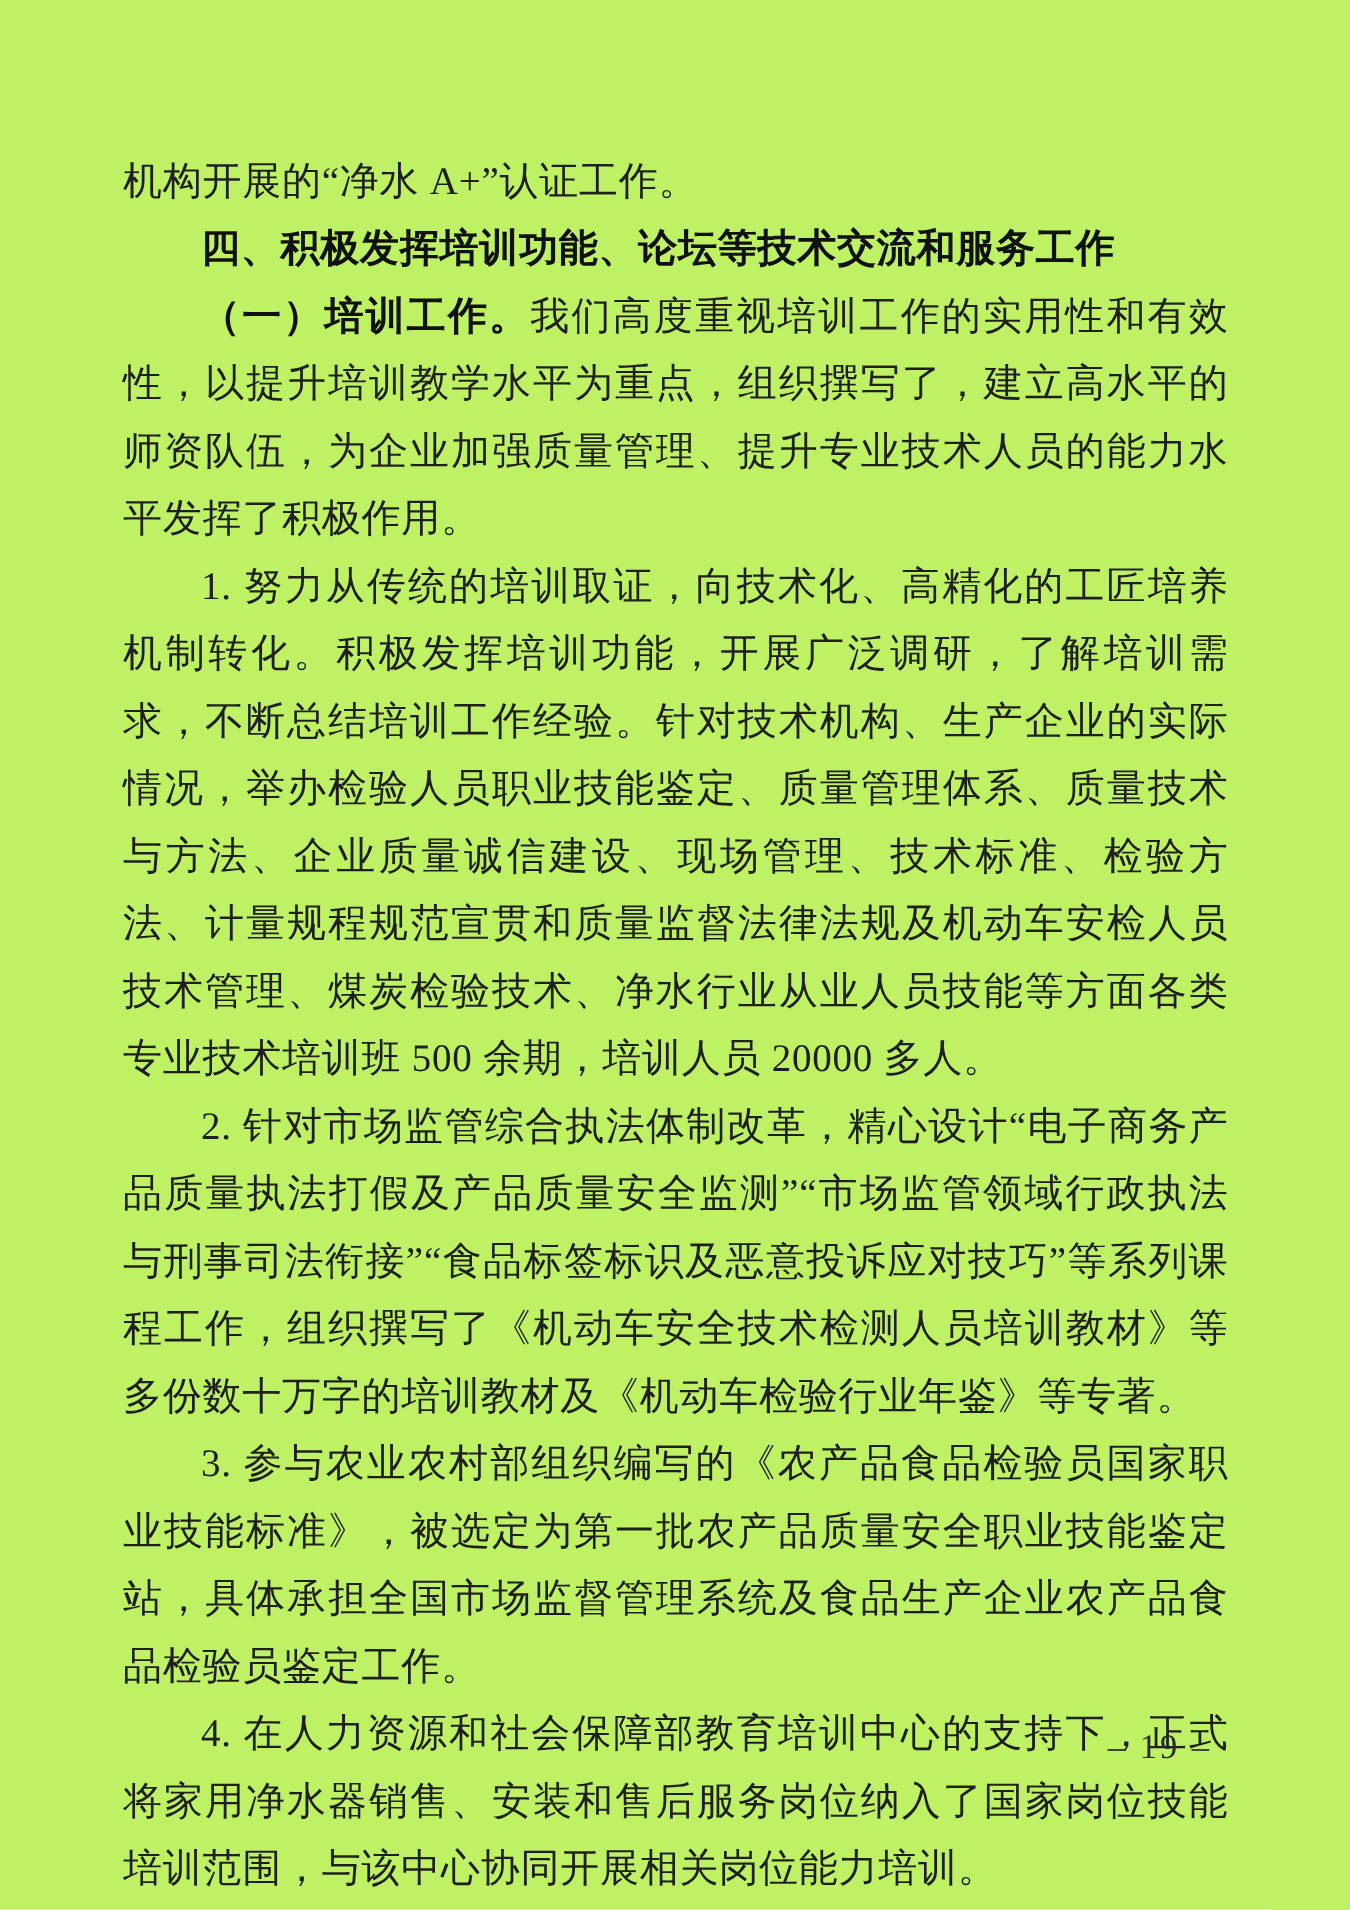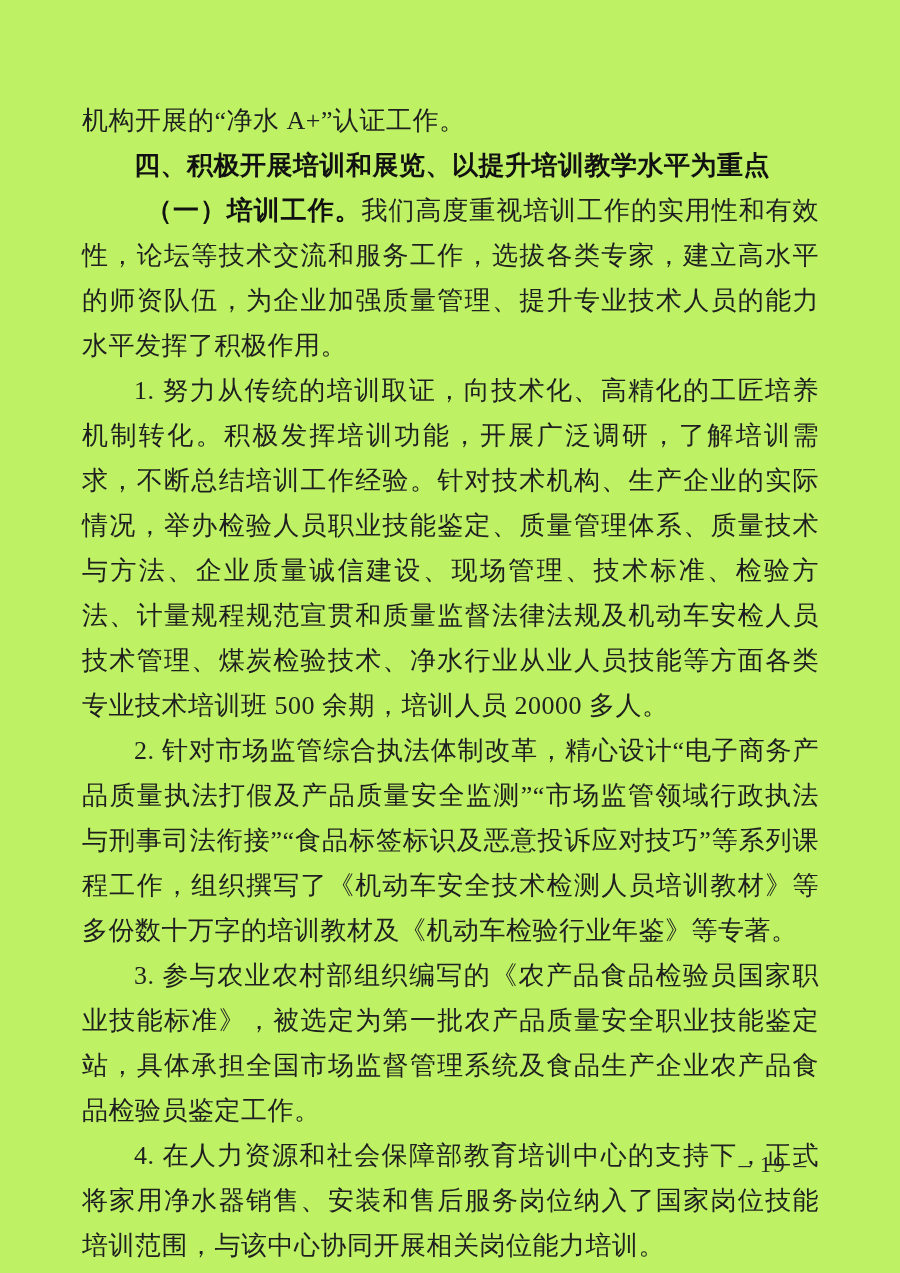--- a/index.html
+++ b/index.html
@@ -35,40 +35,39 @@
     text-indent: 0;
   }
   p.heading {
     font-family: "Liberation Sans", "DejaVu Sans", sans-serif;
     font-weight: bold;
     color: #111111;
   }
   .lead-bold {
     font-weight: bold;
     color: #111111;
-    margin-left: 12px;
   }
   .page-number {
     position: absolute;
     top: 1150px;
     right: 92px;
     font-size: 23px;
     line-height: 30px;
     letter-spacing: 2px;
     color: #2a2a2a;
     font-family: "Liberation Serif", "DejaVu Serif", serif;
   }
 </style>
 </head>
 <body>
 
 <div class="page">
   <div class="content">
     <p class="continuation">机构开展的“净水 A+”认证工作。</p>
-    <p class="heading">四、积极开展培训和展览、以提升培训教学水平为重点</p>
-    <p><span class="lead-bold">（一）培训工作。</span><span>我们高度重视培训工作的实用性和有效性，论坛等技术交流和服务工作，选拔各类专家，建立高水平的师资队伍，为企业加强质量管理、提升专业技术人员的能力水平发挥了积极作用。</span></p>
+    <p class="heading">四、积极发挥培训功能、论坛等技术交流和服务工作</p>
+    <p><span class="lead-bold">（一）培训工作。</span><span>我们高度重视培训工作的实用性和有效性，以提升培训教学水平为重点，组织撰写了，建立高水平的师资队伍，为企业加强质量管理、提升专业技术人员的能力水平发挥了积极作用。</span></p>
     <p>1. 努力从传统的培训取证，向技术化、高精化的工匠培养机制转化。积极发挥培训功能，开展广泛调研，了解培训需求，不断总结培训工作经验。针对技术机构、生产企业的实际情况，举办检验人员职业技能鉴定、质量管理体系、质量技术与方法、企业质量诚信建设、现场管理、技术标准、检验方法、计量规程规范宣贯和质量监督法律法规及机动车安检人员技术管理、煤炭检验技术、净水行业从业人员技能等方面各类专业技术培训班 500 余期，培训人员 20000 多人。</p>
     <p>2. 针对市场监管综合执法体制改革，精心设计“电子商务产品质量执法打假及产品质量安全监测”“市场监管领域行政执法与刑事司法衔接”“食品标签标识及恶意投诉应对技巧”等系列课程工作，组织撰写了《机动车安全技术检测人员培训教材》等多份数十万字的培训教材及《机动车检验行业年鉴》等专著。</p>
     <p>3. 参与农业农村部组织编写的《农产品食品检验员国家职业技能标准》，被选定为第一批农产品质量安全职业技能鉴定站，具体承担全国市场监督管理系统及食品生产企业农产品食品检验员鉴定工作。</p>
     <p>4. 在人力资源和社会保障部教育培训中心的支持下，正式将家用净水器销售、安装和售后服务岗位纳入了国家岗位技能培训范围，与该中心协同开展相关岗位能力培训。</p>
   </div>
   <div class="page-number">– 19 –</div>
 </div>
 
 </body></html>

